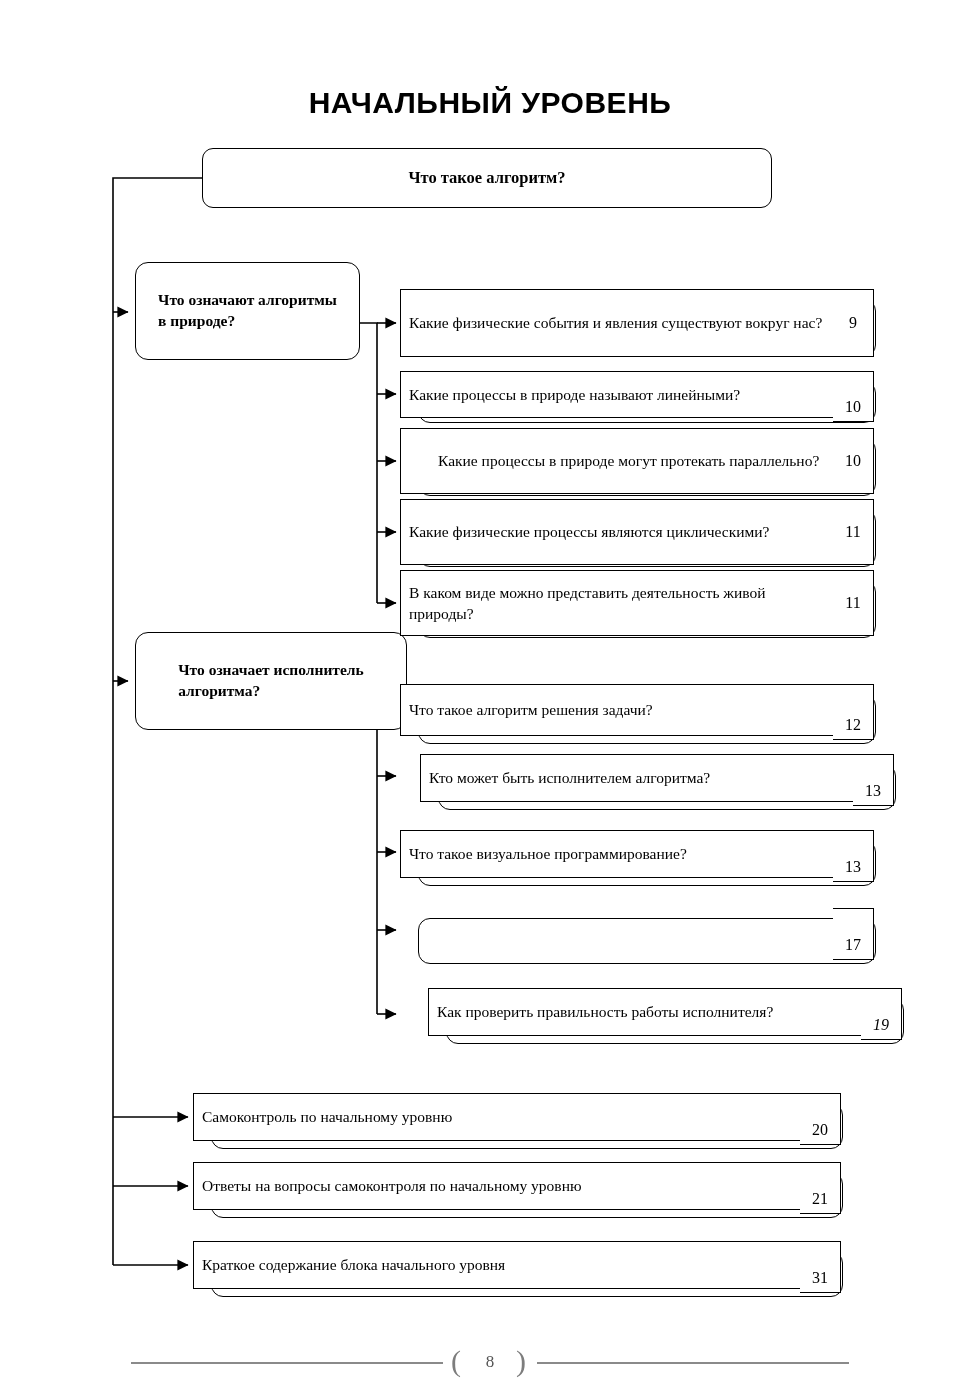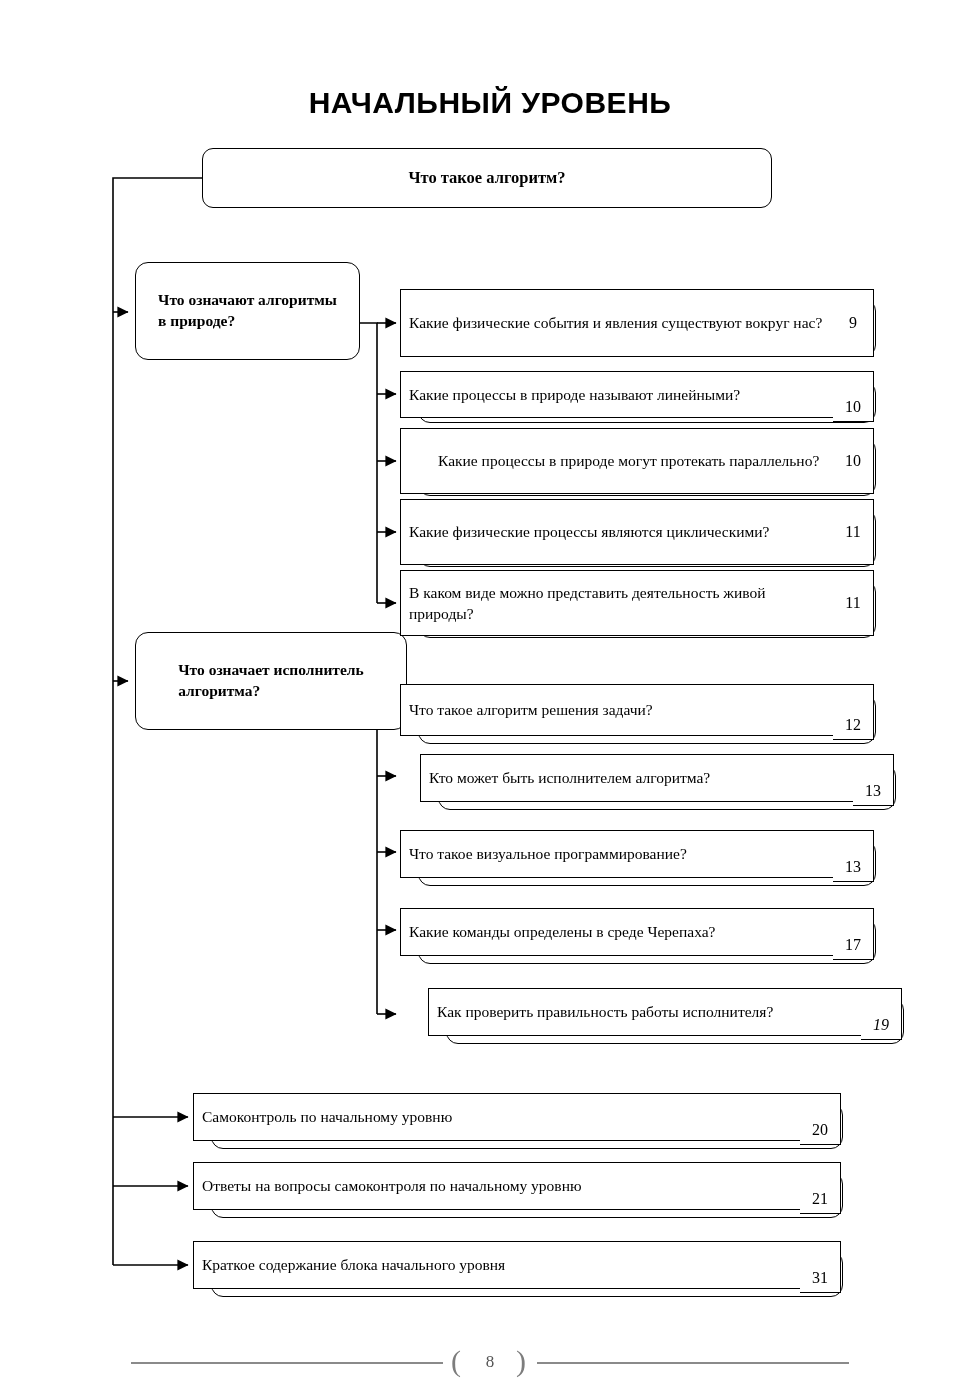--- a/index.html
+++ b/index.html
@@ -261,21 +261,20 @@
   </div>
 
   <div class="entry num-low" style="left:400px; top:830px; width:476px; height:66px;">
     <div class="backdrop" style="width:458px; height:46px;"></div>
     <div class="cell" style="width:434px; height:48px;">Что такое визуальное программирование?</div>
     <div class="pageno" style="left:433px; width:41px; height:52px;">13</div>
   </div>
 
   <div class="entry num-low" style="left:400px; top:908px; width:476px; height:66px;">
     <div class="backdrop" style="width:458px; height:46px;"></div>
-    <div class="cell" style="width:434px; height:48px;">Какие команды определены в среде Черепаха?</div>
     <div class="pageno" style="left:433px; width:41px; height:52px;">17</div>
   </div>
 
   <div class="entry num-low" style="left:400px; top:988px; width:476px; height:66px;margin-left:28px;">
     <div class="backdrop" style="width:458px; height:46px;"></div>
     <div class="cell" style="width:434px; height:48px;">Как проверить правильность работы исполнителя?</div>
     <div class="pageno" style="left:433px; width:41px; height:52px;font-style:italic;">19</div>
   </div>
 
   <div class="entry num-low" style="left:193px; top:1093px; width:650px; height:66px;">

